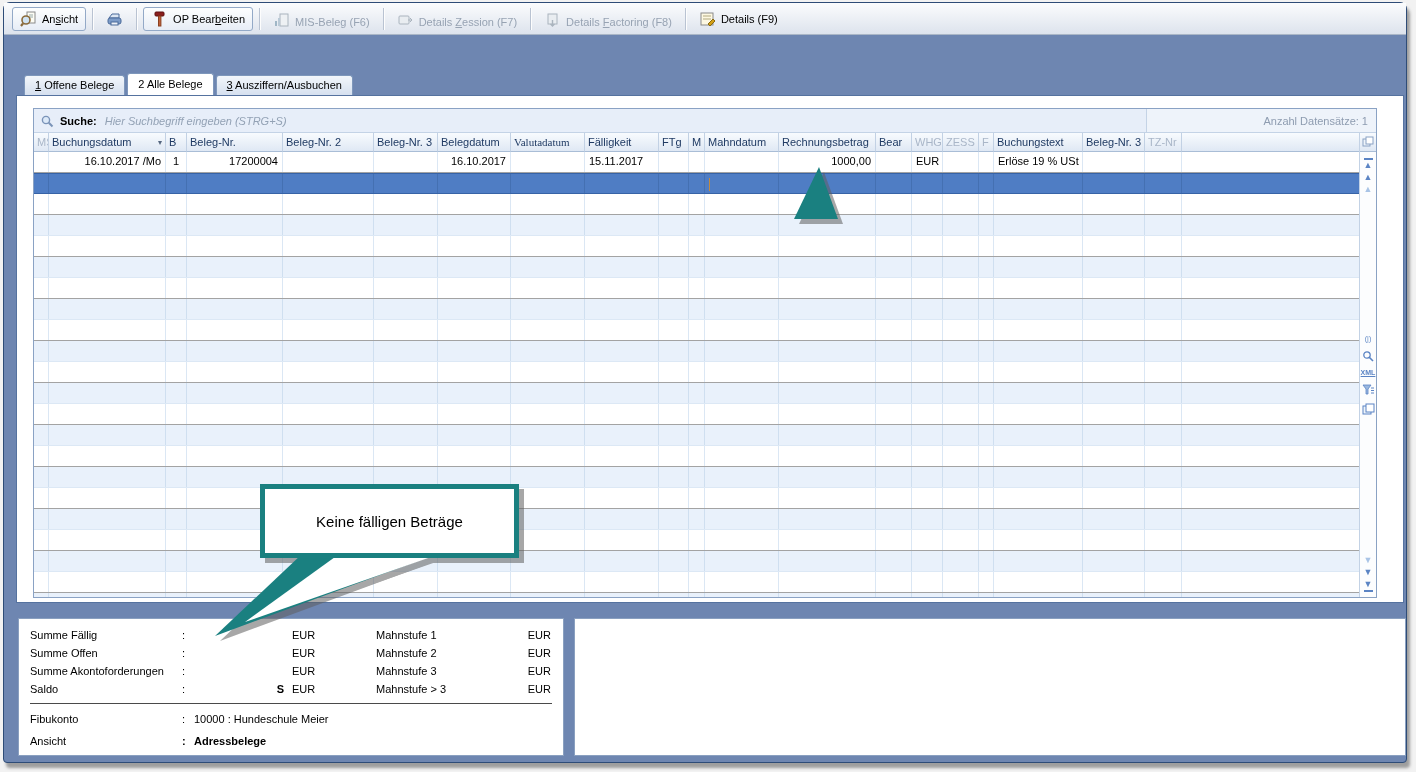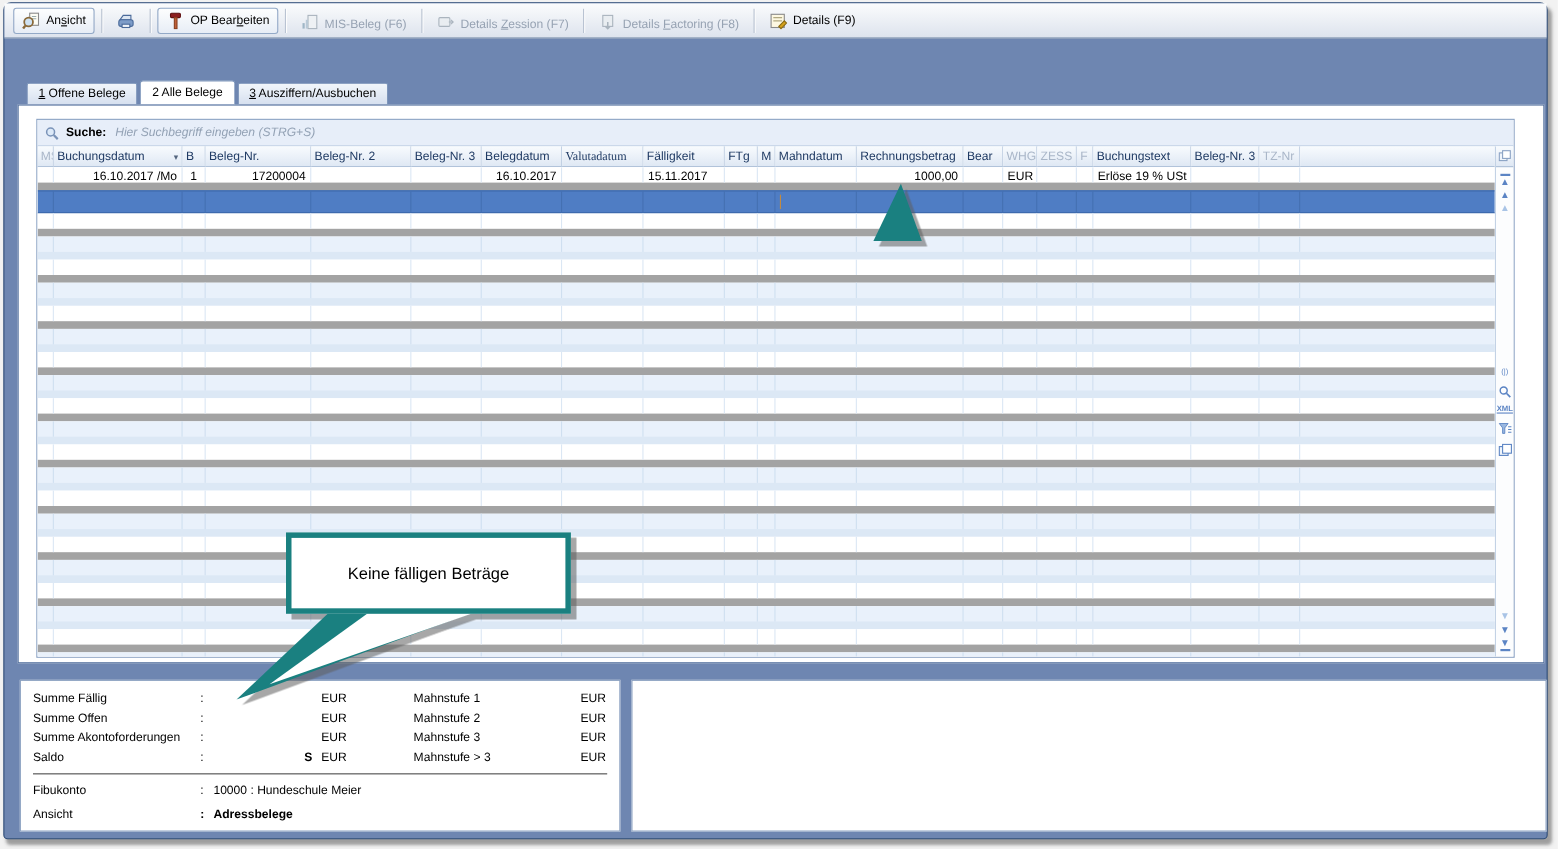--- a/index.html
+++ b/index.html
@@ -43,21 +43,21 @@
   .gridmain{display:flex;flex:1;overflow:hidden;}
   .gridleft{flex:1;display:flex;flex-direction:column;overflow:hidden;}
   .headerrow{display:flex;height:19px;flex:0 0 auto;}
   .hcell{background:linear-gradient(#f8fbfe,#dfe8f4);border-right:1px solid #c2d1e4;border-bottom:1px solid #a9bdd6;
     color:#1f3a63;font-size:11px;height:19px;padding:0 3px;white-space:nowrap;overflow:hidden;
     display:flex;align-items:center;justify-content:space-between;flex:0 0 auto;}
   .hcell.dis span{color:#a9b6c8;}
   .hcell.hfill{flex:1 1 auto;border-right:none;}
   .sortmark{font-size:8px;color:#55667f;margin-left:1px;}
   .tbody{flex:1;overflow:hidden;background:#fff;}
-  .trow{display:flex;height:21px;background:#fff;border-bottom:7px solid #a3a3a3;}
+  .trow{display:flex;height:21px;background:#fff;border-bottom:1px solid #a3a3a3;}
   .trow.alt{background:#e9f1fb;border-bottom-color:#dce8f5;}
   .trow.sel{background:#4f7dc4;border-top:1px solid #3763a6;border-bottom:1px solid #3763a6;}
   .tcell{height:100%;border-right:1px solid #dbe7f4;padding:0 4px;font-size:11px;line-height:19px;
     overflow:hidden;white-space:nowrap;flex:0 0 auto;}
   .trow.alt .tcell{border-right-color:#cfdff0;}
   .trow.sel .tcell{border-right-color:#4470b2;}
   .tcell.tfill{flex:1 1 auto;border-right:none;}
   .caret{display:inline-block;width:1px;height:13px;background:#c28a40;vertical-align:middle;}
   
   .rail{width:17px;border-left:1px solid #c3d2e5;background:#fcfdfe;display:flex;flex-direction:column;align-items:center;flex:0 0 auto;}
@@ -173,20 +173,21 @@
 
   <div class="mainpanel">
     <div class="gridbox">
       <div class="searchrow">
         <svg width="14" height="14" viewBox="0 0 14 14">
           <circle cx="6" cy="6" r="3.6" fill="#dce9f8" stroke="#7a93b8" stroke-width="1.4"></circle>
           <line x1="8.8" y1="8.8" x2="12.5" y2="12.5" stroke="#7a93b8" stroke-width="2"></line>
         </svg>
         <span class="searchlabel">Suche:</span>
         <input class="searchinput" placeholder="Hier Suchbegriff eingeben (STRG+S)" style="">
+        <div class="countbox">Anzahl Datensätze: 1</div>
       </div>
       <div class="gridmain">
         <div class="gridleft">
           <div class="headerrow">
               <div class="hcell dis" style="width: 15px;">
                 <span>MS</span>
               </div>
               <div class="hcell" style="width: 117px;">
                 <span>Buchungsdatum</span>
                 <span class="sortmark">▾</span>

